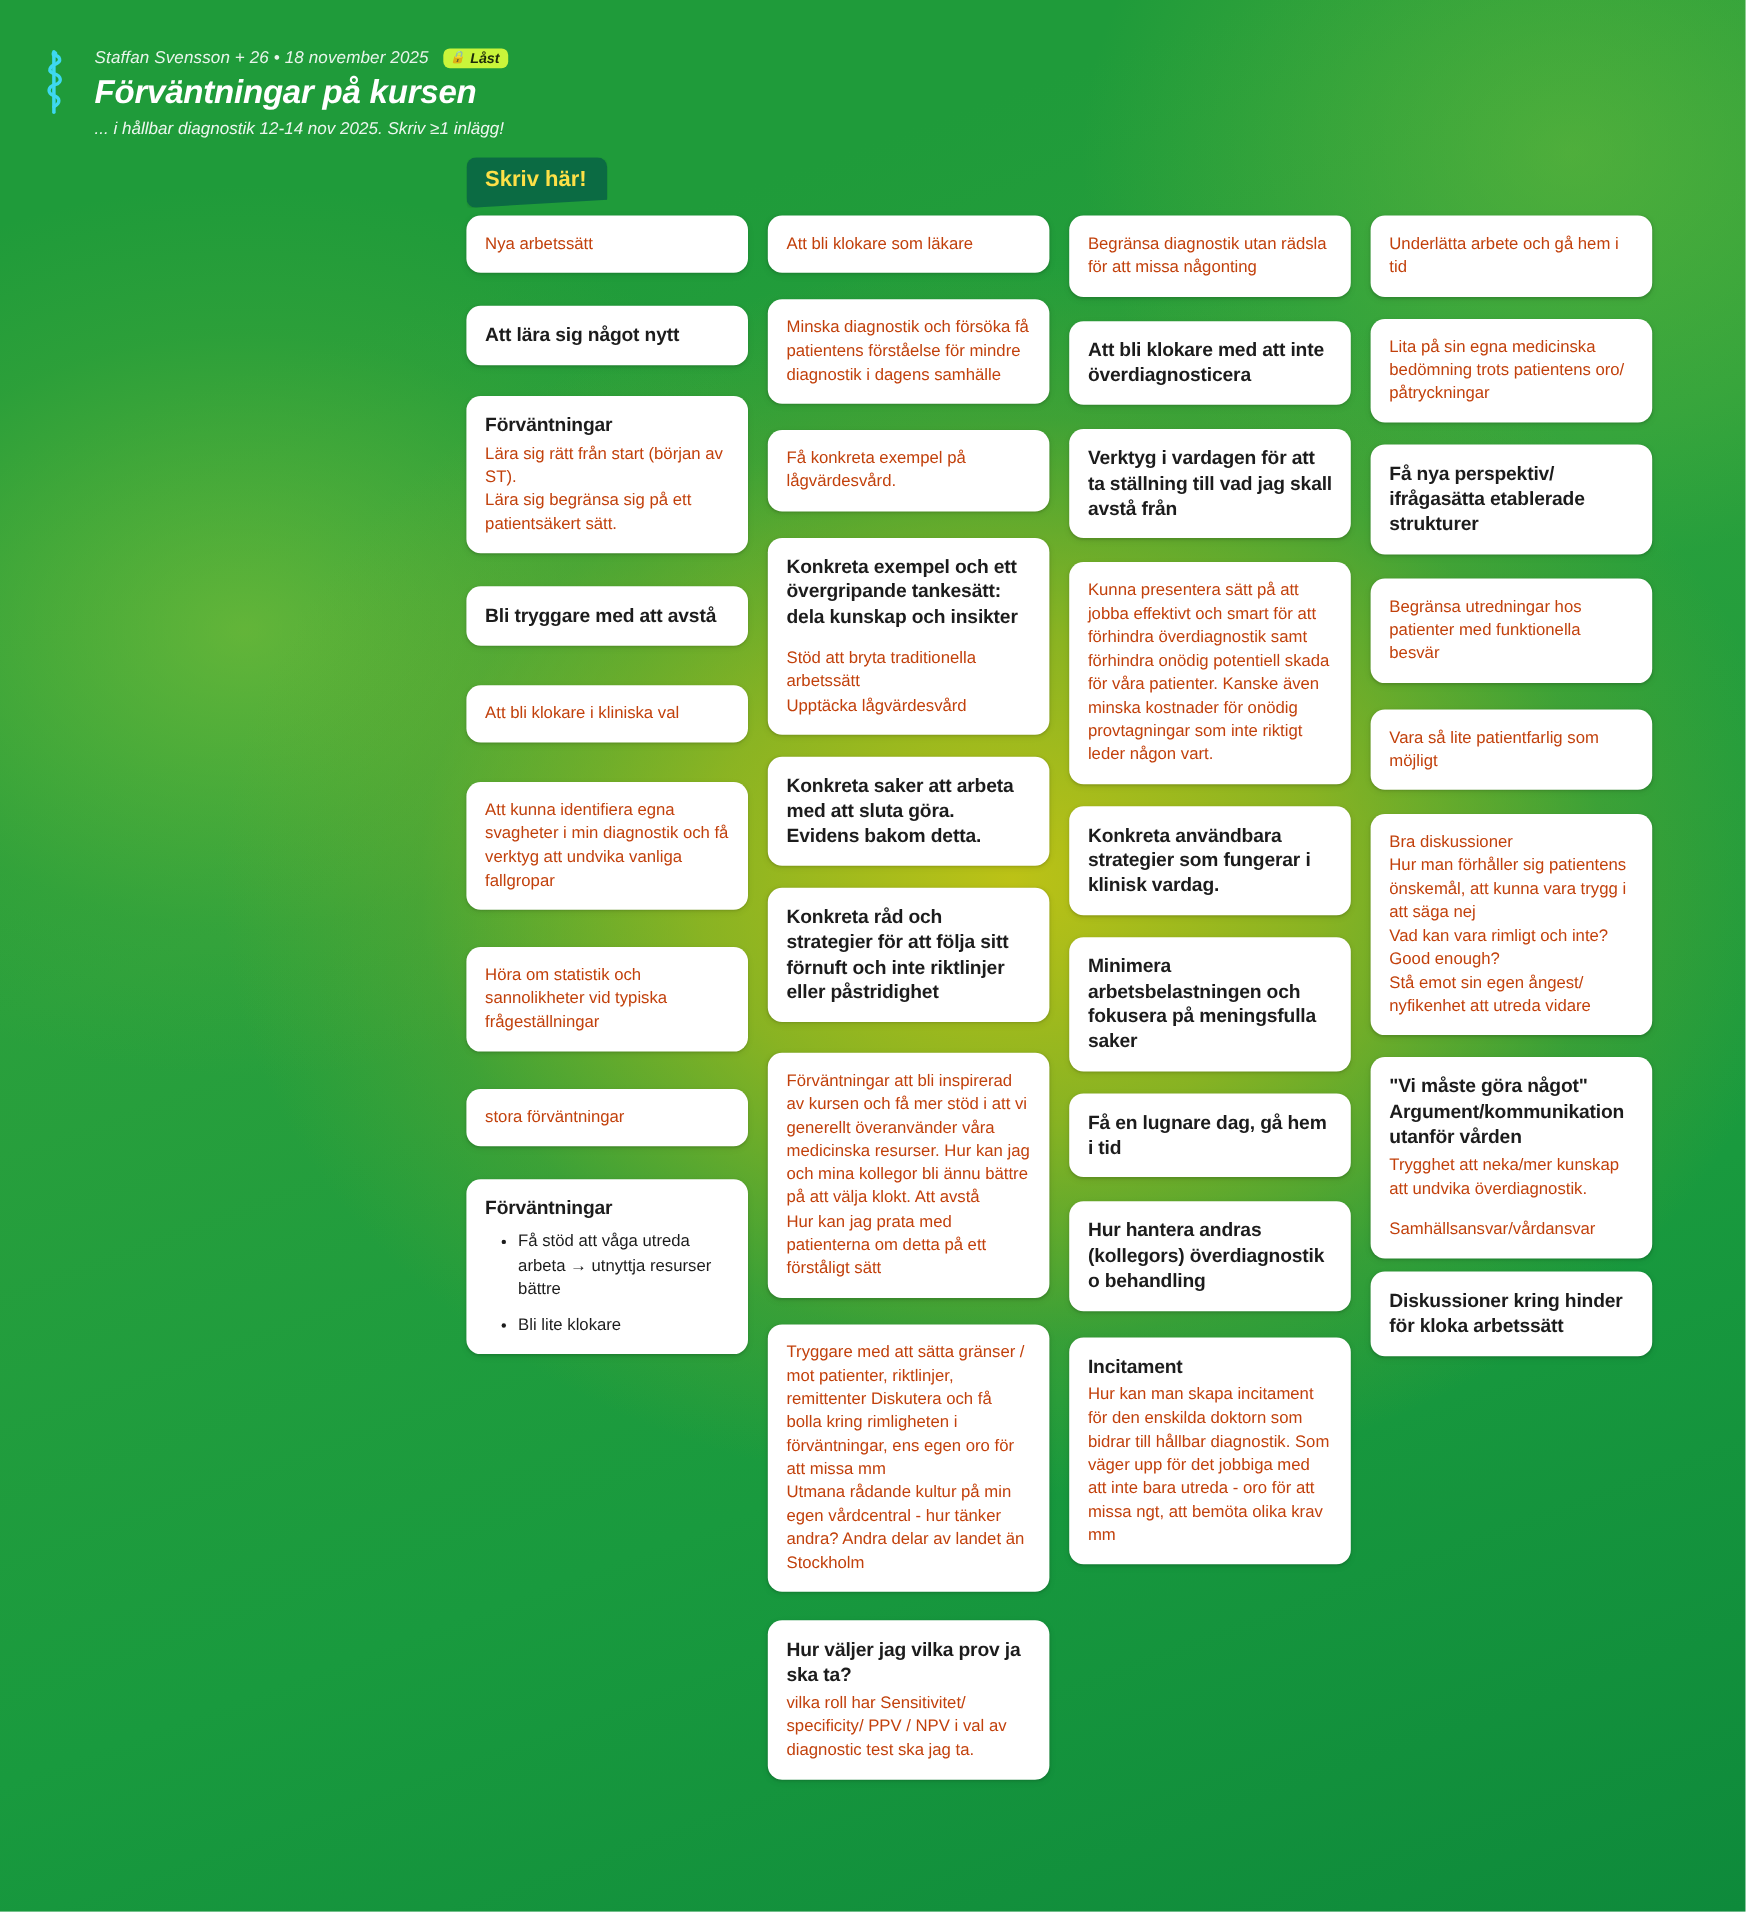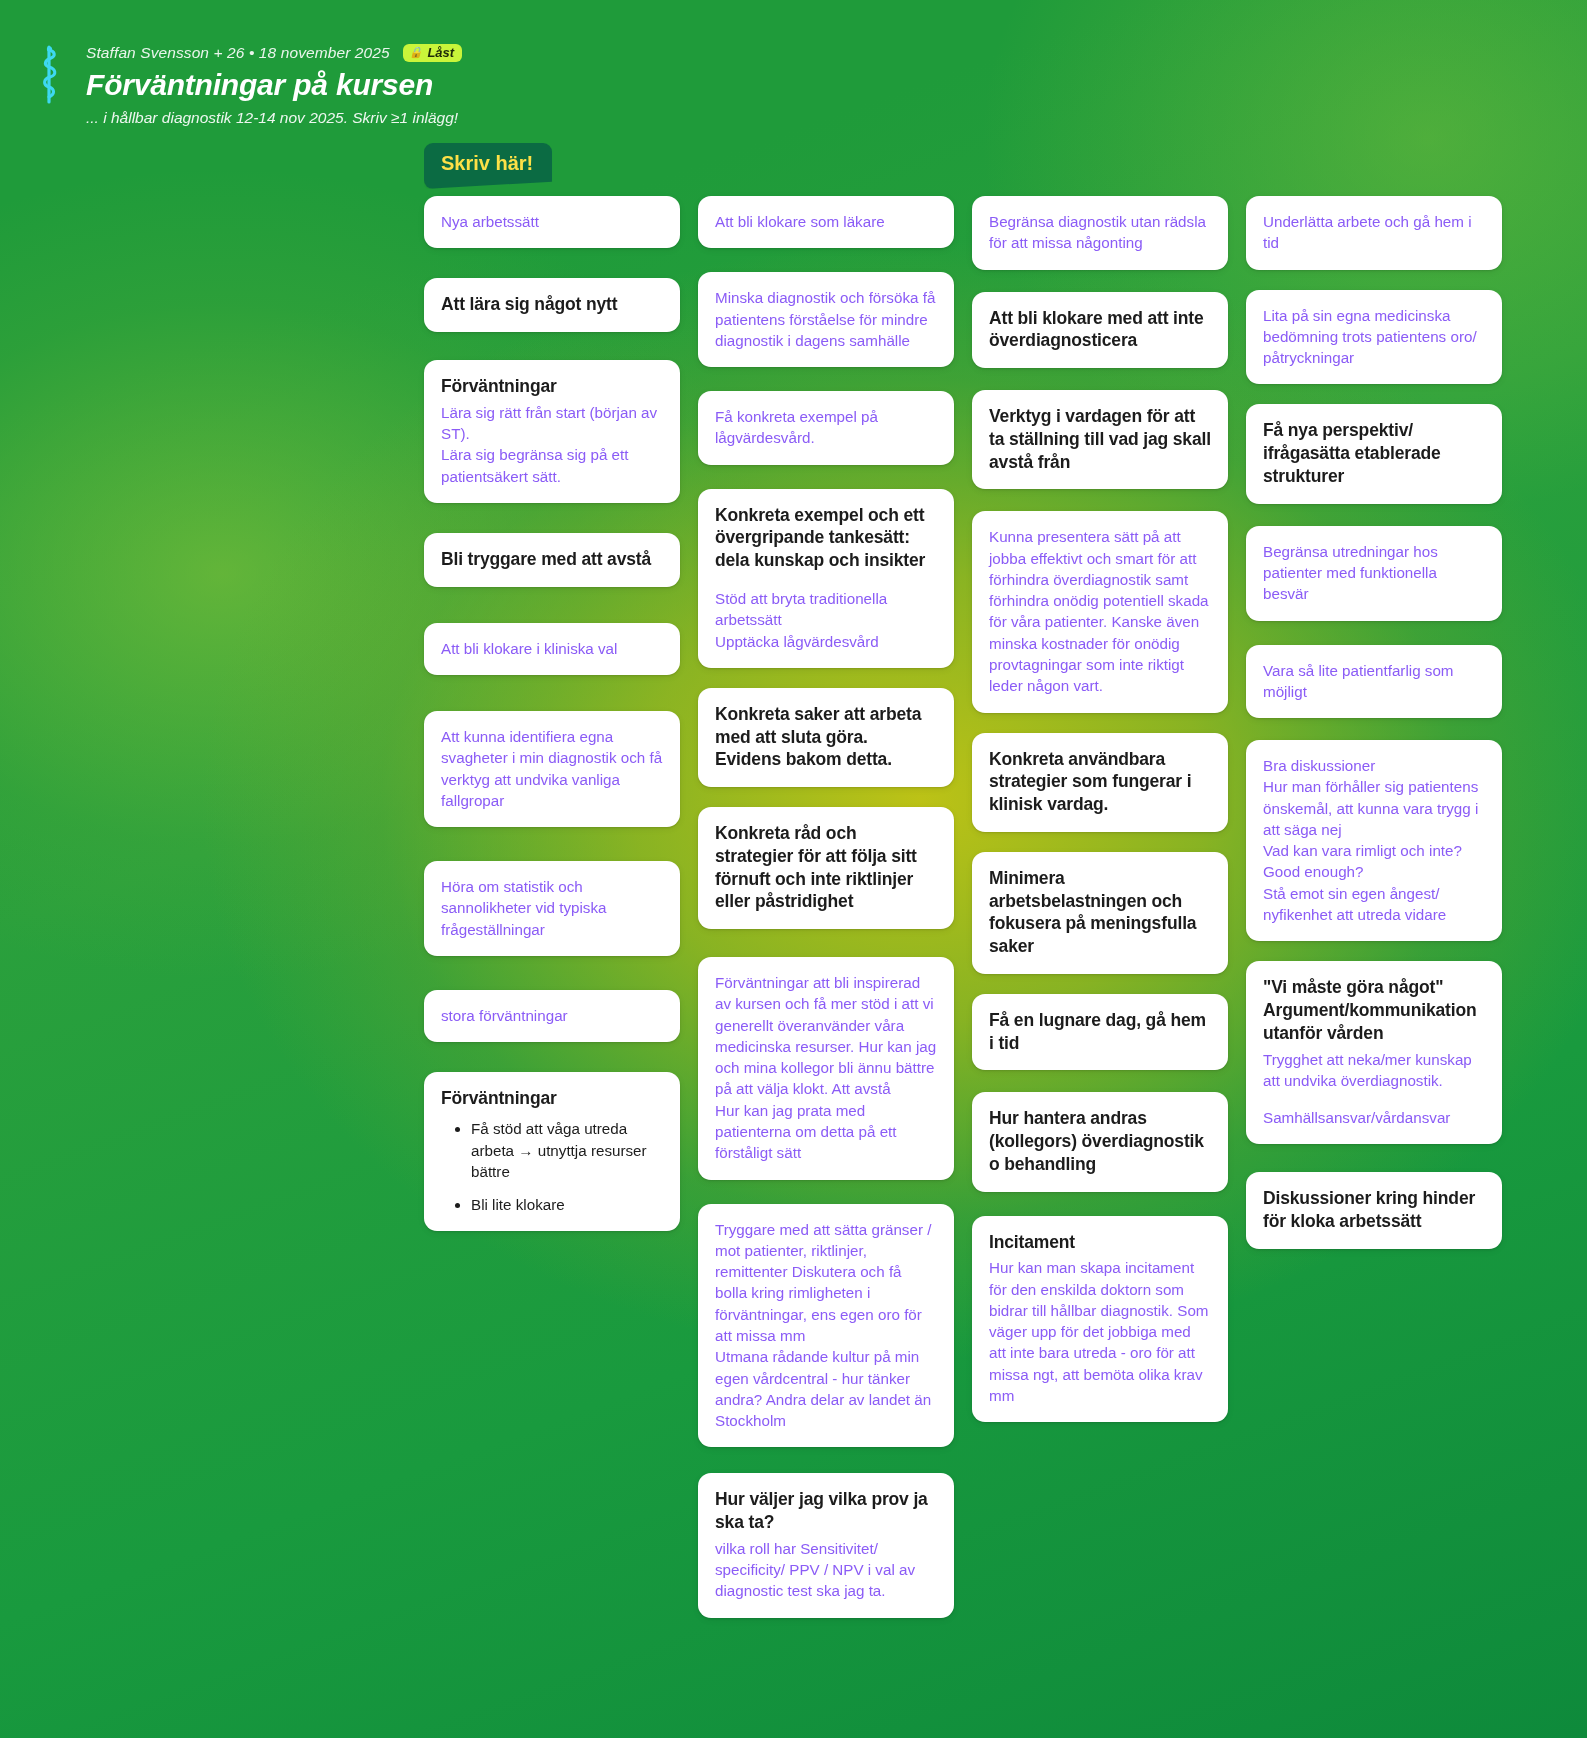--- a/index.html
+++ b/index.html
@@ -131,21 +131,21 @@
   .card-title {
     font-size: 17.5px;
     font-weight: bold;
     line-height: 1.30;
     letter-spacing: -0.15px;
   }
   .card-body {
     font-size: 15.2px;
     font-weight: normal;
     line-height: 1.40;
-    color: #8b5cf6;
+    color: #c2410c;
   }
   .card-title + .card-body { margin-top: 4px; }
   .card-body + .card-body { margin-top: 0; }
   .card-body.spaced { margin-top: 16px; }
 
   .card-list {
     font-size: 15.2px;
     line-height: 1.42;
     margin-top: 8px;
     padding-left: 30px;
@@ -313,19 +313,19 @@
           <div class="card-body pre">Bra diskussioner
 Hur man förhåller sig patientens önskemål, att kunna vara trygg i att säga nej
 Vad kan vara rimligt och inte? Good enough?
 Stå emot sin egen ångest/ nyfikenhet att utreda vidare</div>
         </div>
         <div class="card" style="margin-top: 20px;">
           <div class="card-title">"Vi måste göra något" Argument/kommunikation utanför vården</div>
           <div class="card-body pre">Trygghet att neka/mer kunskap att undvika överdiagnostik.</div>
           <div class="card-body pre spaced">Samhällsansvar/vårdansvar</div>
         </div>
-        <div class="card" style="margin-top: 28px;">
+        <div class="card" style="margin-top: 12px;">
           <div class="card-title">Diskussioner kring hinder för kloka arbetssätt</div>
         </div>
       </div>
     </div>
 
 </div>
 
 </body></html>

